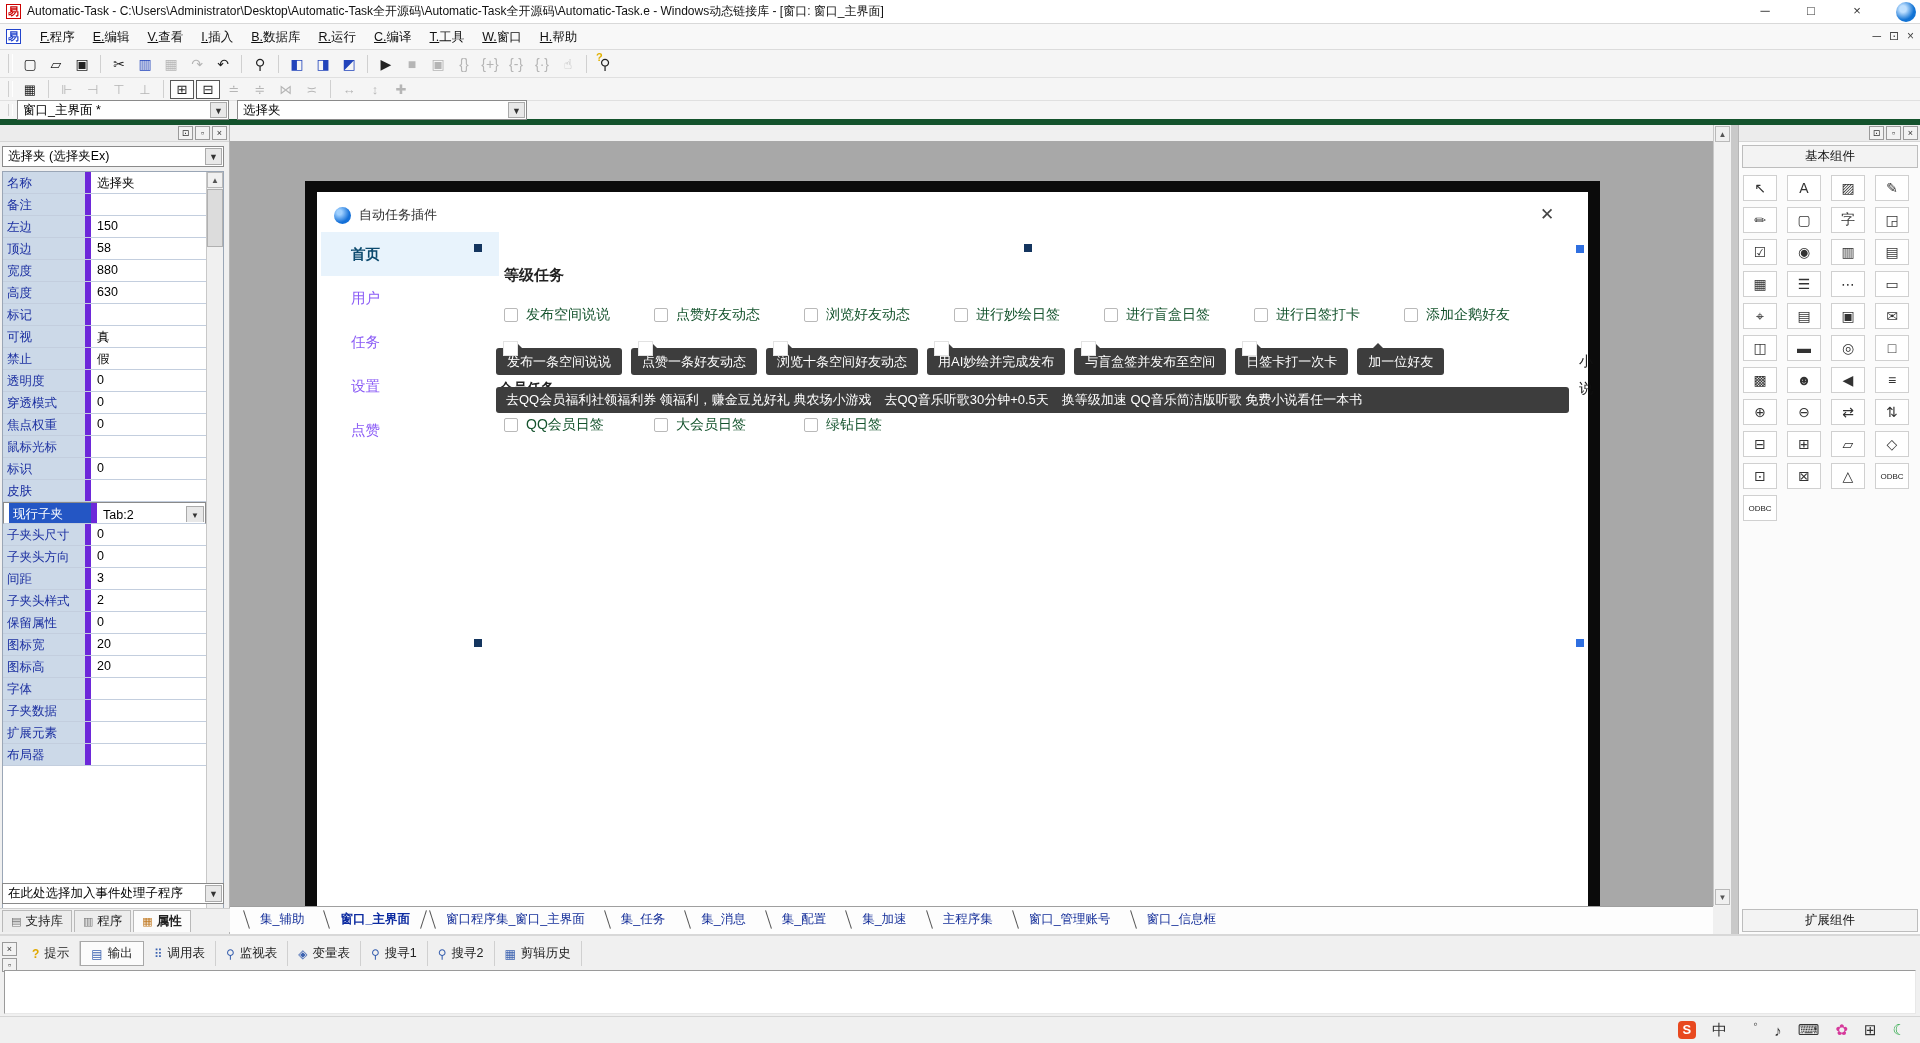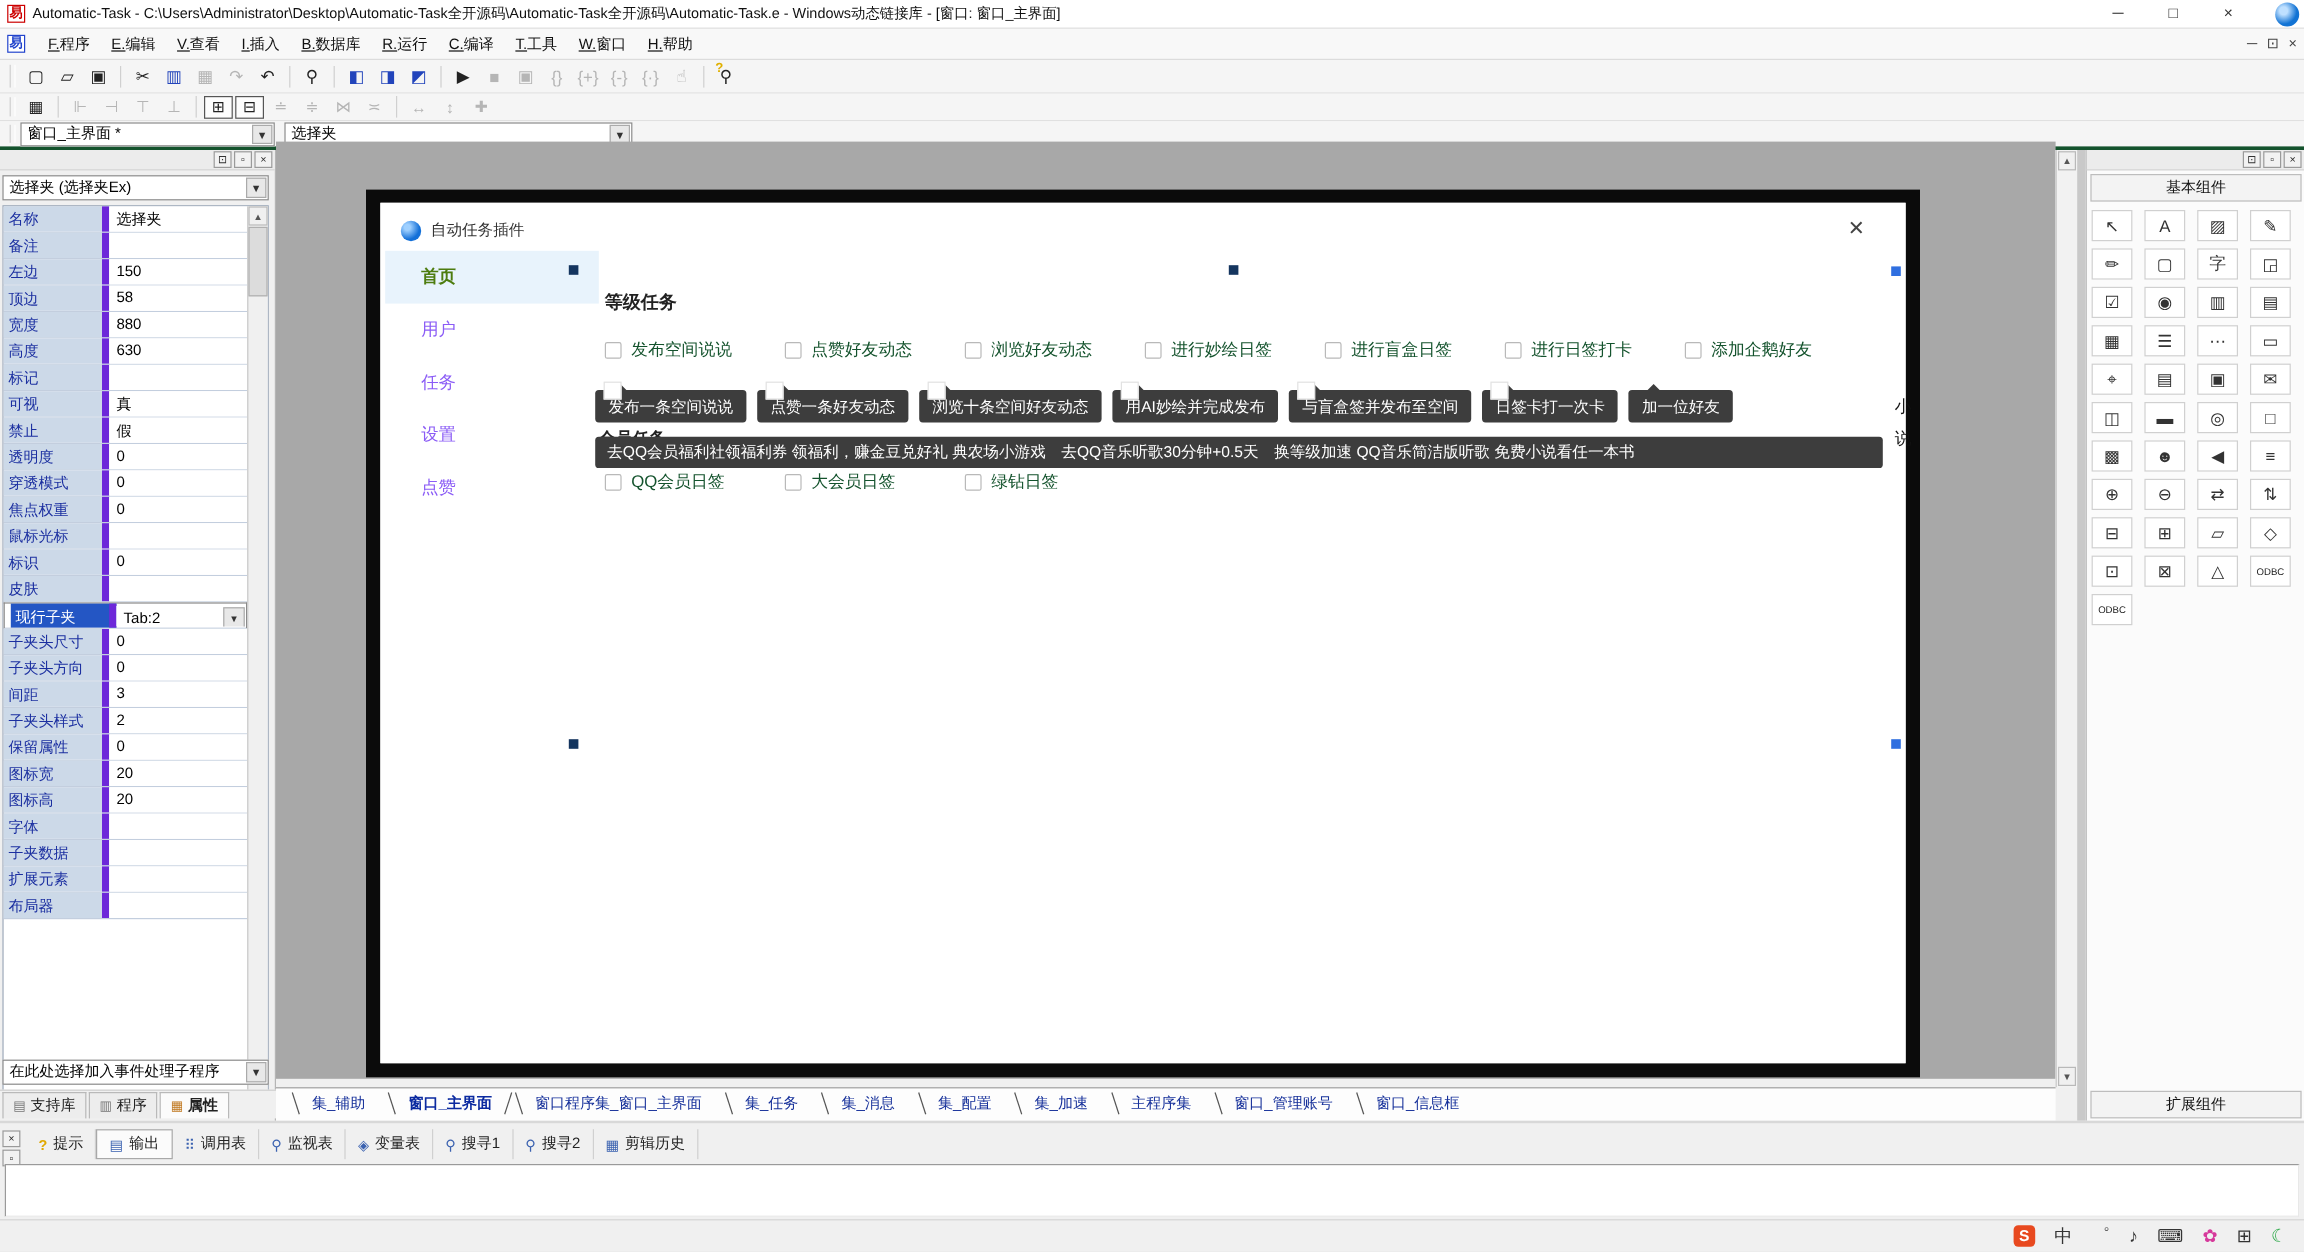--- a/index.html
+++ b/index.html
@@ -37,21 +37,21 @@
   .tb2 .tbtn { height:19px; font-size:13px; }
   .tbtn.disabled { color:#b5b5b5; }
   .tbtn.blue { color:#2244bb; }
   .tbtn.boxed { border:1px solid #555; background:#fdfdfd; }
   .tbtn.q { position:relative; }
   .tbtn.q::after { content:"?"; position:absolute; top:-3px; left:2px; color:#e0b000; font-weight:bold; font-size:11px; }
   .tsep { width:1px; height:18px; background:#d0d0d0; margin:0 5px; }
 
   
   .comborow { position:absolute; left:0; top:101px; width:1920px; height:24px; background:#f5f5f5;
-    border-bottom:3px solid #14532d; display:flex; align-items:center; padding-left:4px; }
+    border-bottom:6px solid #14532d; display:flex; align-items:center; padding-left:4px; }
   .combo { height:20px; background:#fff; border:1px solid #8a8a8a; display:flex; align-items:center;
     padding-left:5px; position:relative; color:#000; }
   .combo .arrow { position:absolute; right:1px; top:1px; bottom:1px; width:17px; background:#e8e8e8;
     border:1px solid #aaa; text-align:center; font-size:9px; line-height:16px; color:#333; }
   .combo1 { width:212px; margin-right:8px; }
   .combo2 { width:290px; }
 
   
   .proppanel { position:absolute; left:0; top:125px; width:230px; height:809px; background:#f0f0f0;
     border-right:1px solid #b5b5b5; }
@@ -75,31 +75,31 @@
   .pscroll .thumb { position:absolute; left:0; top:17px; width:16px; height:58px; background:#dcdcdc; border:1px solid #b0b0b0; }
   .pevent { position:absolute; left:2px; top:758px; width:222px; height:21px; }
   .ptabs { position:absolute; left:0px; top:783px; width:230px; height:24px; display:flex; border-top:1px solid #cfcfcf; padding-left:2px; background:#f0f0f0; }
   .ptab { display:flex; align-items:center; gap:4px; padding:0 8px; border:1px solid #b9b9b9; border-bottom:none;
     background:#ededed; margin-right:2px; color:#222; height:22px; margin-top:1px; }
   .ptab.active { background:#fbfbfb; font-weight:bold; }
   .ptab .ticon { font-size:11px; color:#777; }
   .ptab.active .ticon { color:#c07820; }
 
   
-  .canvas { position:absolute; left:230px; top:118px; width:1483px; height:781px; background:#a8a8a8; overflow:hidden; }
+  .canvas { position:absolute; left:230px; top:141px; width:1483px; height:781px; background:#a8a8a8; overflow:hidden; }
   .form { position:absolute; left:75px; top:40px; width:1295px; height:740px; background:#fff;
     border:12px solid #0b0b0b; border-top-width:11px; }
   .dlg { position:relative; width:100%; height:100%; background:#fff; }
   .dlg-title { position:absolute; left:17px; top:14px; display:flex; align-items:center; gap:8px; }
   .dlg-ico { width:17px; height:17px; border-radius:50%; background:radial-gradient(circle at 32% 32%, #9fd0ff 15%, #1470d8 62%); }
   .dlg-name { font-size:13px; color:#333; }
   .dlg-close { position:absolute; right:30px; top:12px; font-size:17px; color:#444; width:22px; text-align:center; }
   .nav { position:absolute; left:4px; top:40px; width:178px; }
   .nav-item { height:44px; line-height:44px; padding-left:30px; font-size:14.5px; color:#8b5cf6; }
-  .nav-item.active { background:#e8f3fc; font-weight:bold; color:#4d7c0f; }
+  .nav-item.active { background:#e8f3fc; font-weight:bold; color:#0c4a6e; }
   .content-head { position:absolute; left:187px; top:74px; font-size:15px; font-weight:bold; color:#222; }
   .cbrow { position:absolute; display:flex; }
   .cbrow1 { left:187px; top:114px; }
   .cbrow2 { left:187px; top:224px; }
   .cbitem { width:150px; display:flex; align-items:center; gap:8px; }
   .cbbox { width:14px; height:14px; border:1px solid #b9b9b9; border-radius:2px; background:#fff; }
   .cblabel { font-size:14px; color:#14532d; white-space:nowrap; }
   .chips { position:absolute; left:179px; top:156px; display:flex; gap:9px; align-items:flex-start; }
   .chip { position:relative; background:#3d3d3d; color:#fff; font-size:13px; line-height:27px; padding:0 11px;
     border-radius:3px; white-space:nowrap; }

